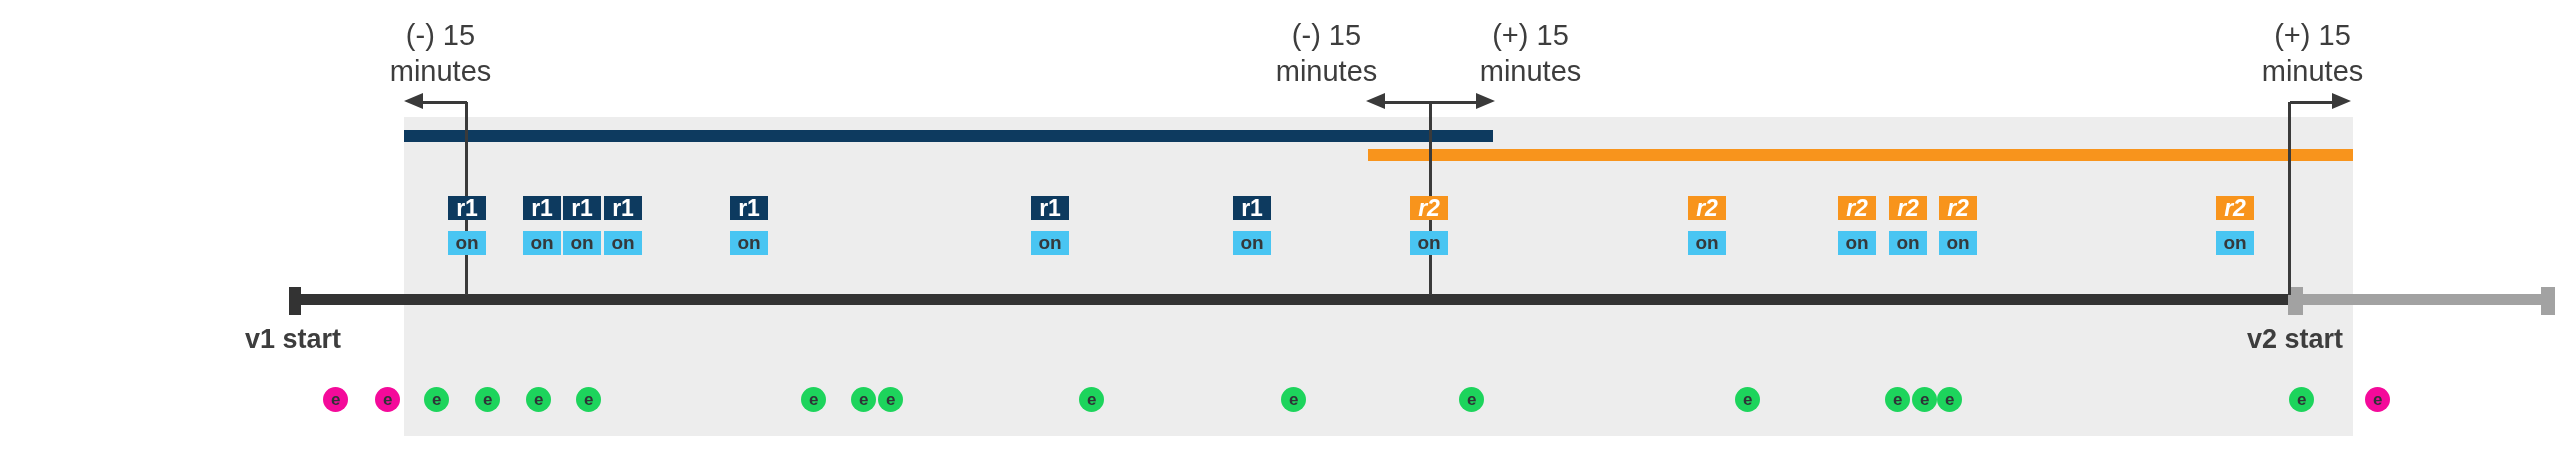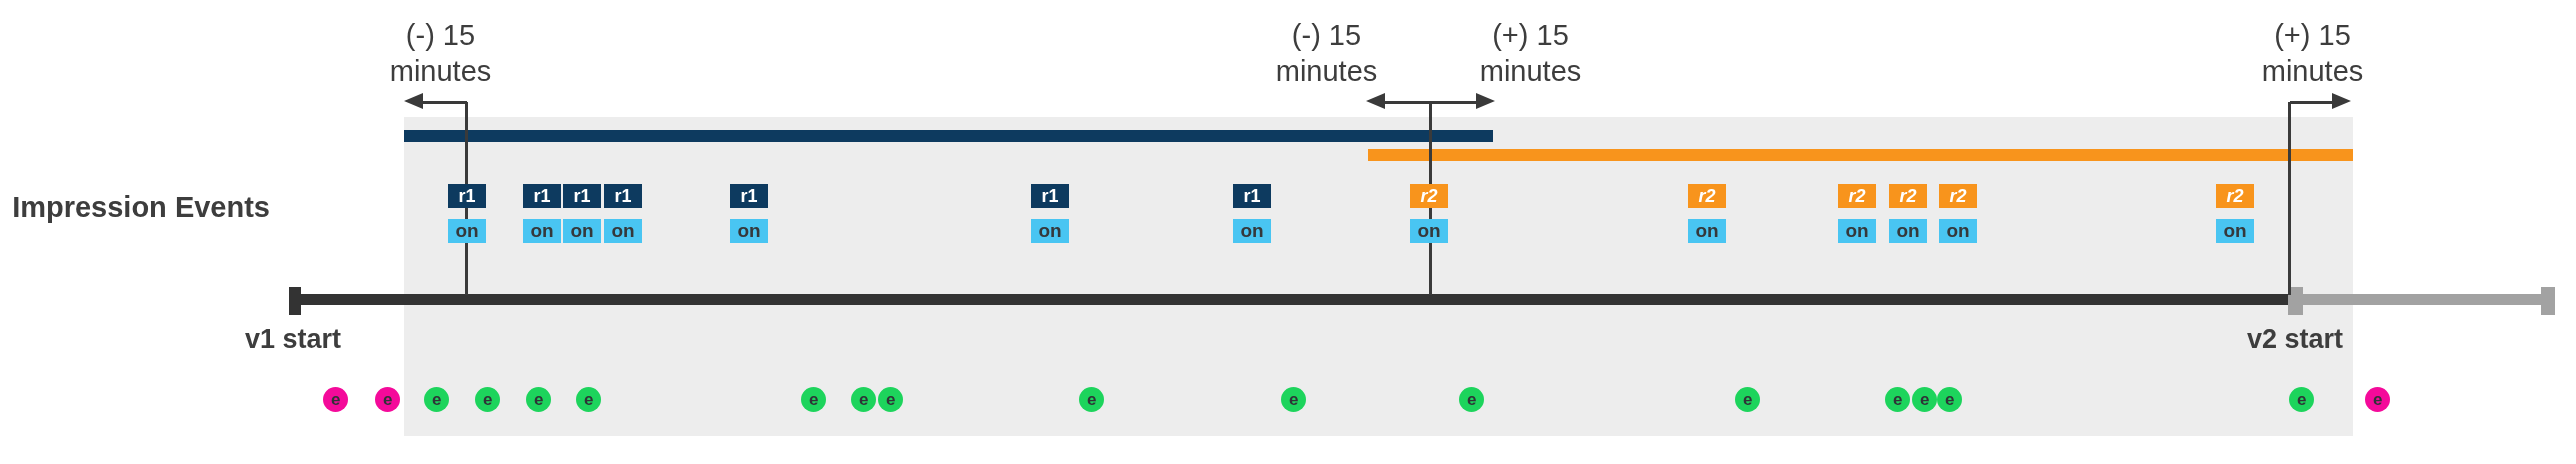--- a/index.html
+++ b/index.html
@@ -12,21 +12,21 @@
   .bar.r1{left:404px;top:130px;width:1089px;background:var(--navy);}
   .bar.r2{left:1368px;top:149px;width:985px;background:var(--orange);}
   .vline{position:absolute;width:2.8px;background:var(--line-color);z-index:3;}
   .hline{position:absolute;height:2.8px;background:var(--line-color);z-index:3;}
   .head{position:absolute;width:0;height:0;border-top:8.5px solid transparent;border-bottom:8.5px solid transparent;z-index:3;}
   .head.left{border-right:19px solid var(--line-color);}
   .head.right{border-left:19px solid var(--line-color);}
   .offset-label{position:absolute;top:17px;width:207px;text-align:center;font-size:29px;line-height:36px;font-weight:400;color:var(--text-dark);z-index:4;}
   .row-label{position:absolute;right:2306px;font-size:29px;font-weight:600;white-space:nowrap;color:var(--text-dark);z-index:4;}
   .imp-event{position:absolute;top:184px;width:38px;display:flex;flex-direction:column;gap:10.3px;z-index:5;}
-  .rbadge{height:24.4px;line-height:24.4px;text-align:center;font-size:18px;font-weight:600;color:#ffffff;}
+  .rbadge{height:24.4px;line-height:24.4px;text-align:center;font-size:23px;font-weight:600;color:#ffffff;margin-top:12px;}
   .rbadge.r1{background:var(--navy);}
   .rbadge.r2{background:var(--orange);font-style:italic;}
   .onbadge{height:24.4px;line-height:24.4px;text-align:center;font-size:19px;font-weight:600;color:#35383b;background:var(--light-blue);}
   .tl{position:absolute;z-index:2;}
   .tl-dark-bar{left:289px;top:294px;width:2001px;height:11.3px;background:var(--timeline-dark);}
   .tl-dark-cap{left:289px;top:287px;width:12.2px;height:28px;background:var(--timeline-dark);}
   .tl-gray-bar{left:2289px;top:294px;width:260px;height:11.3px;background:var(--timeline-gray);}
   .tl-gray-tick{left:2288px;top:287px;width:15px;height:28px;background:var(--timeline-gray);}
   .tl-gray-cap{left:2541px;top:287px;width:14px;height:28px;background:var(--timeline-gray);}
   .tl-label{position:absolute;top:324px;width:188px;text-align:center;font-size:27px;font-weight:600;color:var(--text-dark);z-index:4;}
@@ -72,21 +72,20 @@
   <div>
     <div class="offset-label" style="left:2209px;">
       <div>(+) 15</div>
       <div>minutes</div>
     </div>
     <div class="hline" style="left:2290px;top:101px;width:43px;"></div>
     <div class="head right" style="left:2332px;top:93px;"></div>
     <div class="vline" style="left:2288px;top:102px;height:193px;"></div>
   </div>
 
-  <div class="row-label" style="top:191px;">Impression Events</div>
 
   <div>
       <div class="imp-event" style="left: 448px;">
         <div class="rbadge r1">r1</div>
         <div class="onbadge">on</div>
       </div>
       <div class="imp-event" style="left: 523px;">
         <div class="rbadge r1">r1</div>
         <div class="onbadge">on</div>
       </div>

